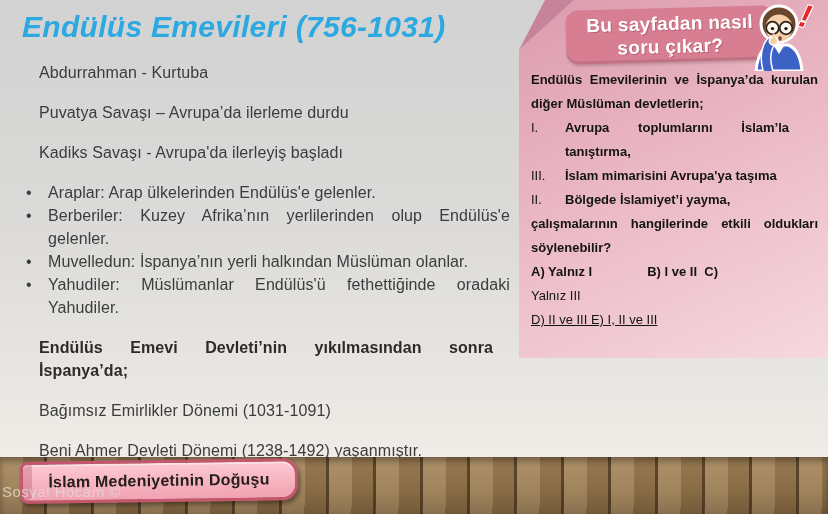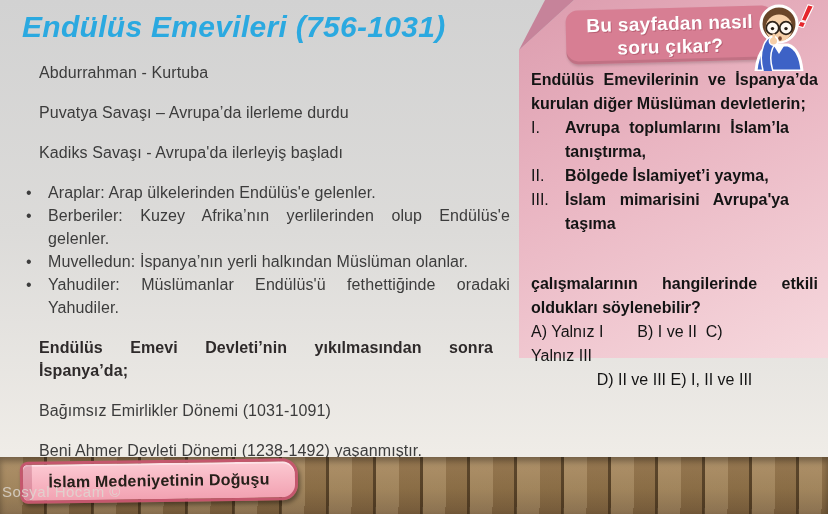--- a/index.html
+++ b/index.html
@@ -35,29 +35,29 @@
             color:#ffffff; font-weight:bold; text-align:center; padding-top:4px;
             font-size:19px; line-height:23px; letter-spacing:0.3px;
             text-shadow:1px 1px 0 rgba(150,60,80,0.45); }
 
   .character { position:absolute; left:745px; top:1px; width:68px; height:70px; }
   .exclam { position:absolute; left:800px; top:-2px; font-size:32px; font-weight:bold;
             font-style:italic; color:#e5262c; transform:rotate(14deg);
             text-shadow:-1px -1px 0 #fff, 1px -1px 0 #fff, -1px 1px 0 #fff, 1px 1px 0 #fff; }
 
   .q { position:absolute; left:531px; top:68px; width:287px; color:#141414;
-       font-size:16px; line-height:24px; }
+       font-size:13px; line-height:24px; }
   .q-intro { font-weight:bold; text-align:justify; }
   .q-item { display:flex; }
   .q-marker { flex:none; width:34px; }
   .q-itext { width:224px; text-align:justify;font-weight:bold; }
-  .q-stem { font-weight:bold; text-align:justify;margin-top:36px; }
-  .opt-row1 { display:flex; gap:34px; }
+  .q-stem { font-weight:bold; text-align:justify; }
+  .opt-row1 { display:flex; gap:55px;font-weight:bold; }
   .opt-pre { white-space:pre; }
-  .opt-row3 { text-align:center; }
+  .opt-row3 { text-align:left;text-decoration:underline; }
 
   
   .wood { position:absolute; left:0; bottom:0; width:100%; height:57px;
           background:
             repeating-linear-gradient(90deg, rgba(0,0,0,0) 0 44px, rgba(35,22,8,0.50) 44px 47px),
             repeating-linear-gradient(90.6deg, rgba(255,244,220,0.10) 0 23px, rgba(60,38,15,0.14) 23px 47px),
             linear-gradient(180deg,#a5855c 0%, #97794f 55%, #7d6240 100%);
           box-shadow:inset 0 4px 6px rgba(0,0,0,0.35); }
   .ribbon { position:absolute; left:20px; top:460px; width:278px; height:42px;
             background:linear-gradient(180deg,#fcc9d2,#f2a2b2);
@@ -100,26 +100,26 @@
     <div>soru çıkar?</div>
   </div>
 
   <div class="q">
     <div class="q-intro">Endülüs Emevilerinin ve İspanya’da kurulan diğer Müslüman devletlerin;</div>
     <div class="q-item">
       <span class="q-marker">I.</span>
       <span class="q-itext">Avrupa toplumlarını İslam’la tanıştırma,</span>
     </div>
     <div class="q-item">
+      <span class="q-marker">III.</span>
+      <span class="q-itext">İslam mimarisini Avrupa'ya taşıma</span>
+    </div>
+    <div class="q-item">
       <span class="q-marker">II.</span>
       <span class="q-itext">Bölgede İslamiyet’i yayma,</span>
-    </div>
-    <div class="q-item">
-      <span class="q-marker">III.</span>
-      <span class="q-itext">İslam mimarisini Avrupa'ya taşıma</span>
     </div>
     <div class="q-stem">çalışmalarının hangilerinde etkili oldukları söylenebilir?</div>
     <div class="opt-row1">
       <span>A) Yalnız I</span>
       <span class="opt-pre">B) I ve II  C)</span>
     </div>
     <div>Yalnız III</div>
     <div class="opt-row3">D) II ve III E) I, II ve III</div>
   </div>
 

